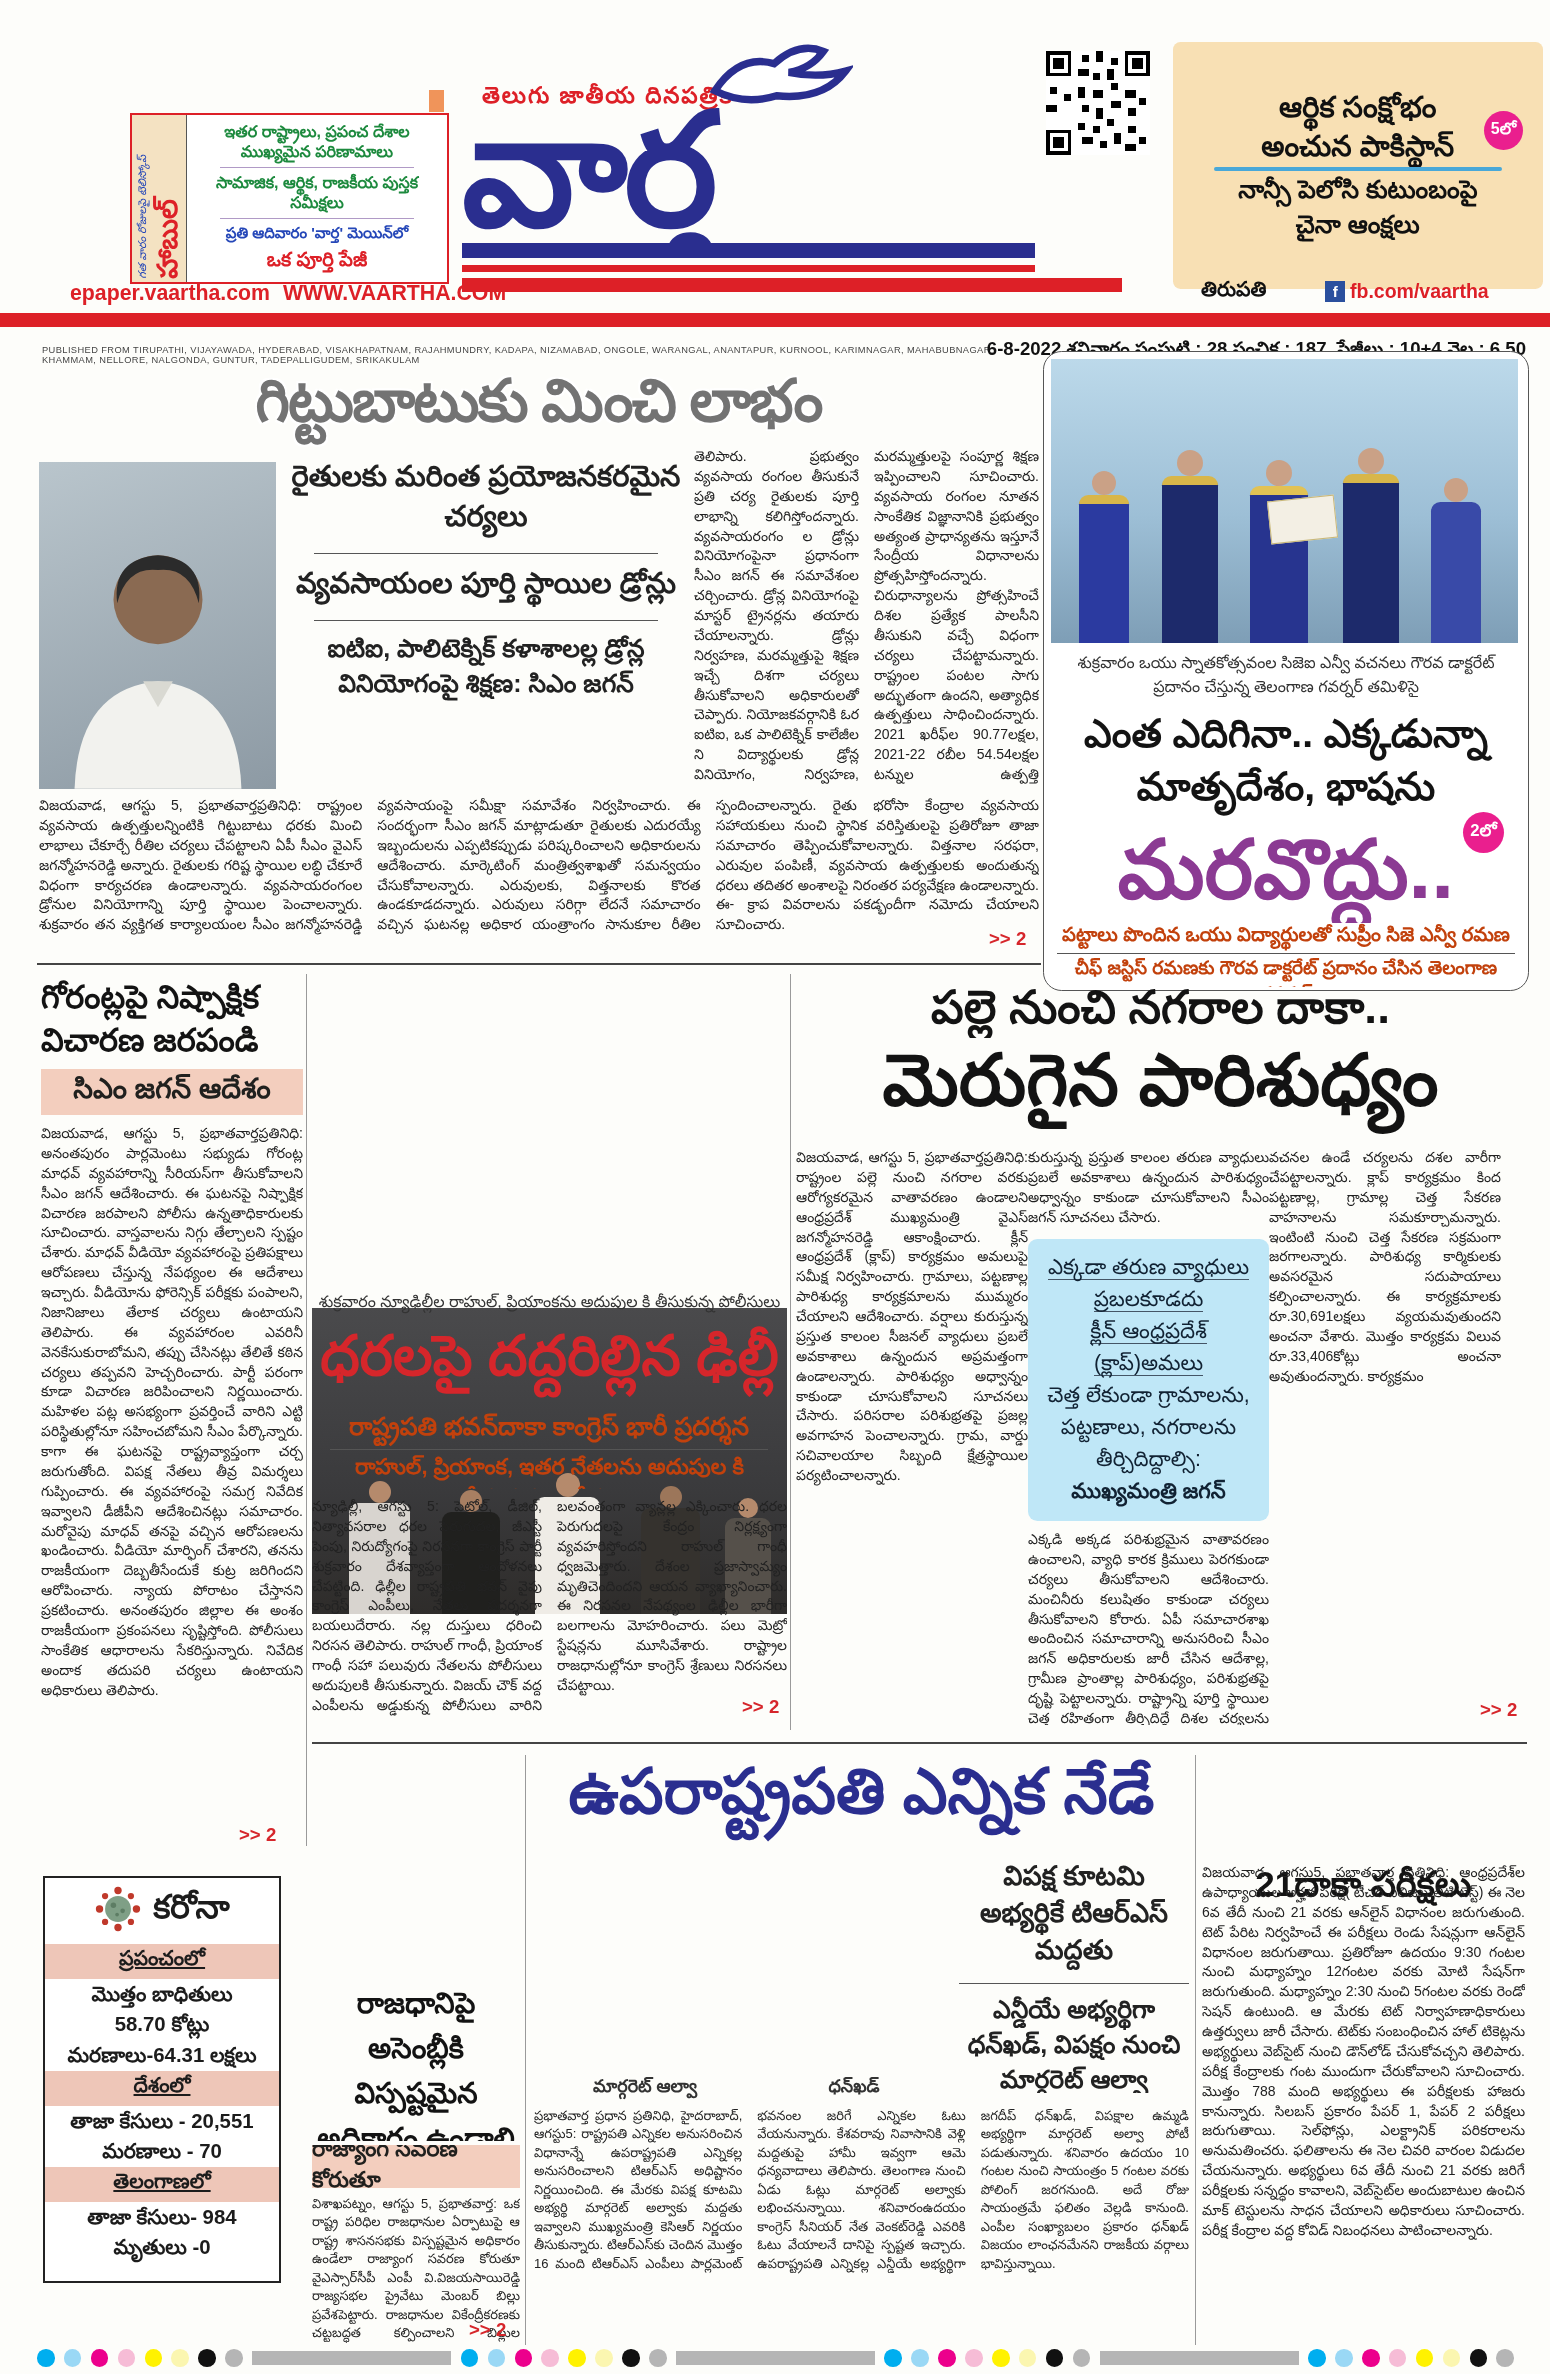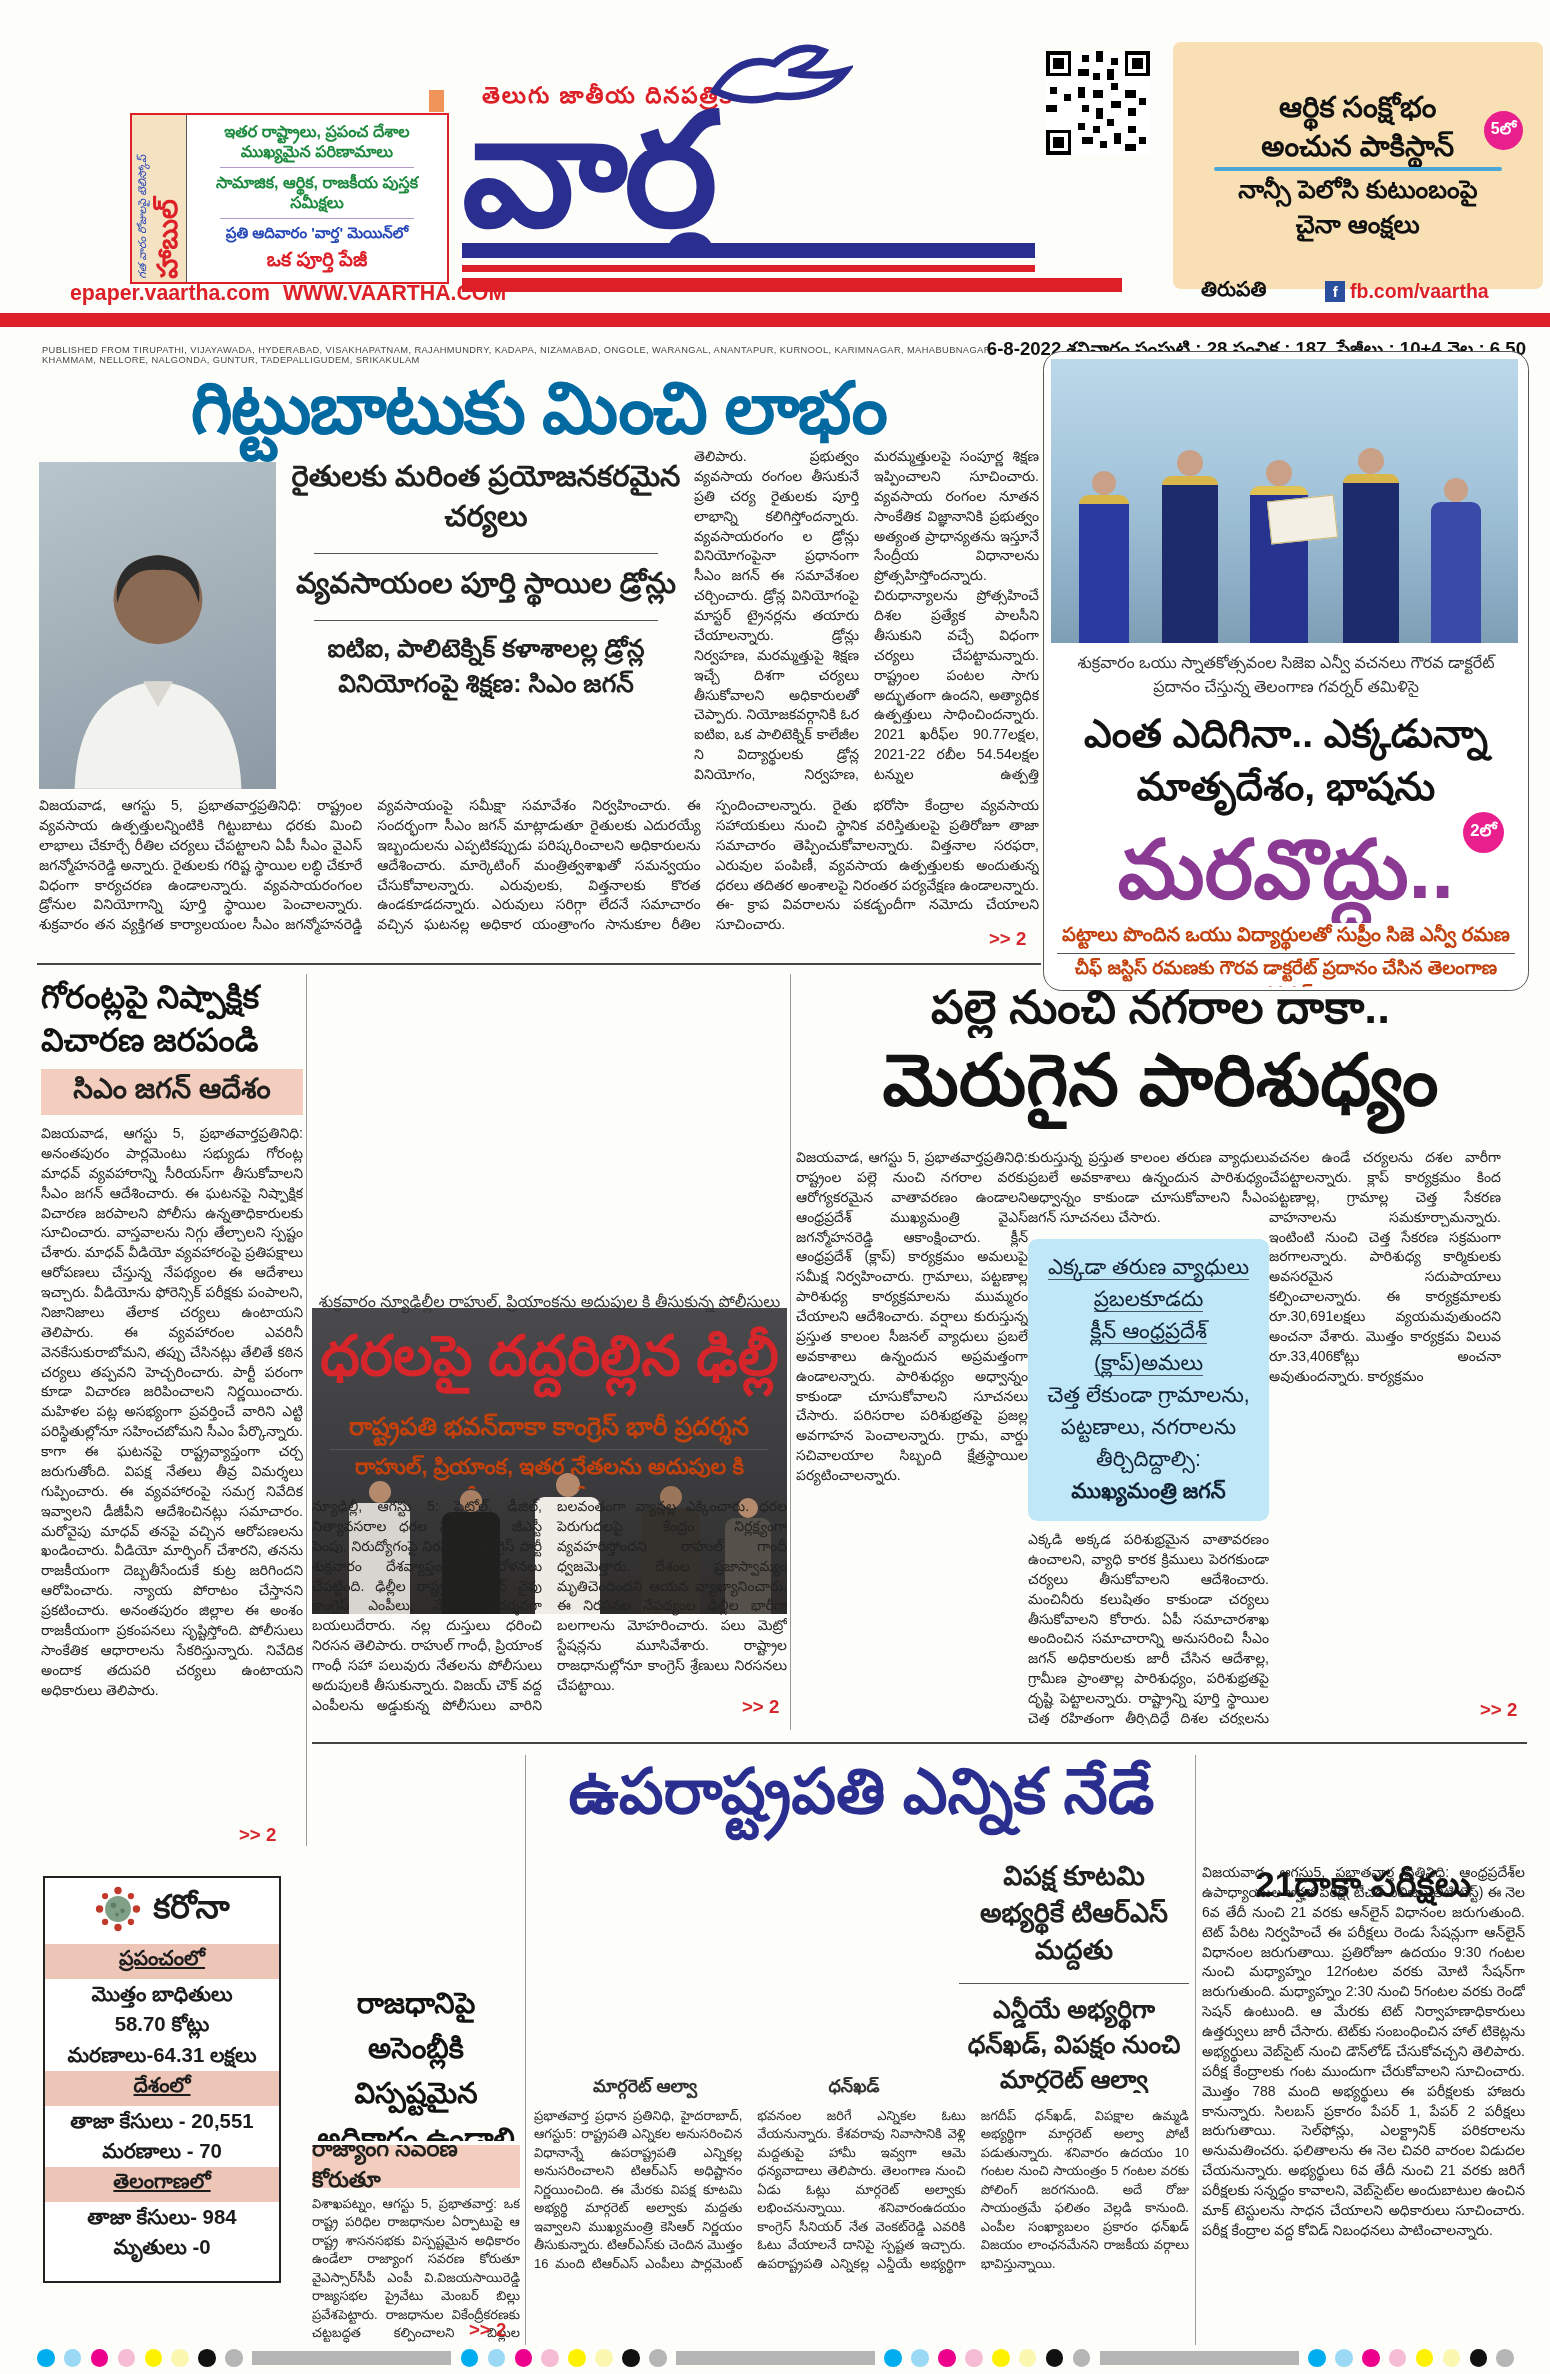--- a/index.html
+++ b/index.html
@@ -31,21 +31,21 @@
   .teaser{background:#f8e0b4;border-radius:7.4px;display:flex;flex-direction:column;align-items:center;justify-content:center;gap:3.7px;padding:9.3px;}
   .teaser-l1{font-size:29px;font-weight:900;color:#111;line-height:1.2;text-align:center;}
   .teaser-div{height:3.7px;background:#49a8d8;width:82%;border-radius:1.9px;position:relative;}
   .badge{background:#ea1f8e;color:#fff;border-radius:50%;display:flex;align-items:center;justify-content:center;font-weight:bold;}
   .teaser-l2{font-size:25px;font-weight:800;color:#111;line-height:1.25;text-align:center;}
   .redtxt{color:#dd2027;font-weight:bold;}
   .fbbox{background:#2a4f9e;color:#fff;font-weight:900;width:20.4px;height:20.4px;display:inline-flex;align-items:center;justify-content:center;font-size:15px;}
   .published{font-size:9.3px;color:#444;letter-spacing:0.4px;}
   .dateline{font-size:18.6px;font-weight:bold;color:#111;}
   
-  .main-head{font-size:72px;font-weight:900;color:#0369a1;letter-spacing:-1.9px;
+  .main-head{font-size:59px;font-weight:900;color:#737373;letter-spacing:-1.9px;
              text-shadow:-1.9px -1.9px 0 #fff,1.9px -1.9px 0 #fff,-1.9px 1.9px 0 #fff,1.9px 1.9px 0 #fff,0 0 2.8px #fff;}
   .deck-item{font-weight:600;color:#222;}
   .deck-div{height:0.9px;background:#555;width:85%;margin:13px auto;}
   .sec-head{font-weight:900;color:#131313;}
   .pink-band{background:#f3cebe;font-weight:800;color:#20201e;display:flex;align-items:center;justify-content:center;}
   .red-head{color:#d6262b;font-weight:900;}
   .blue-head{color:#2a2e8f;font-weight:900;}
   .purple-head{color:#8b3a93;font-weight:900;}
   .caption{font-size:16px;color:#333;}
   .subbold{font-weight:800;color:#c2410c;}

